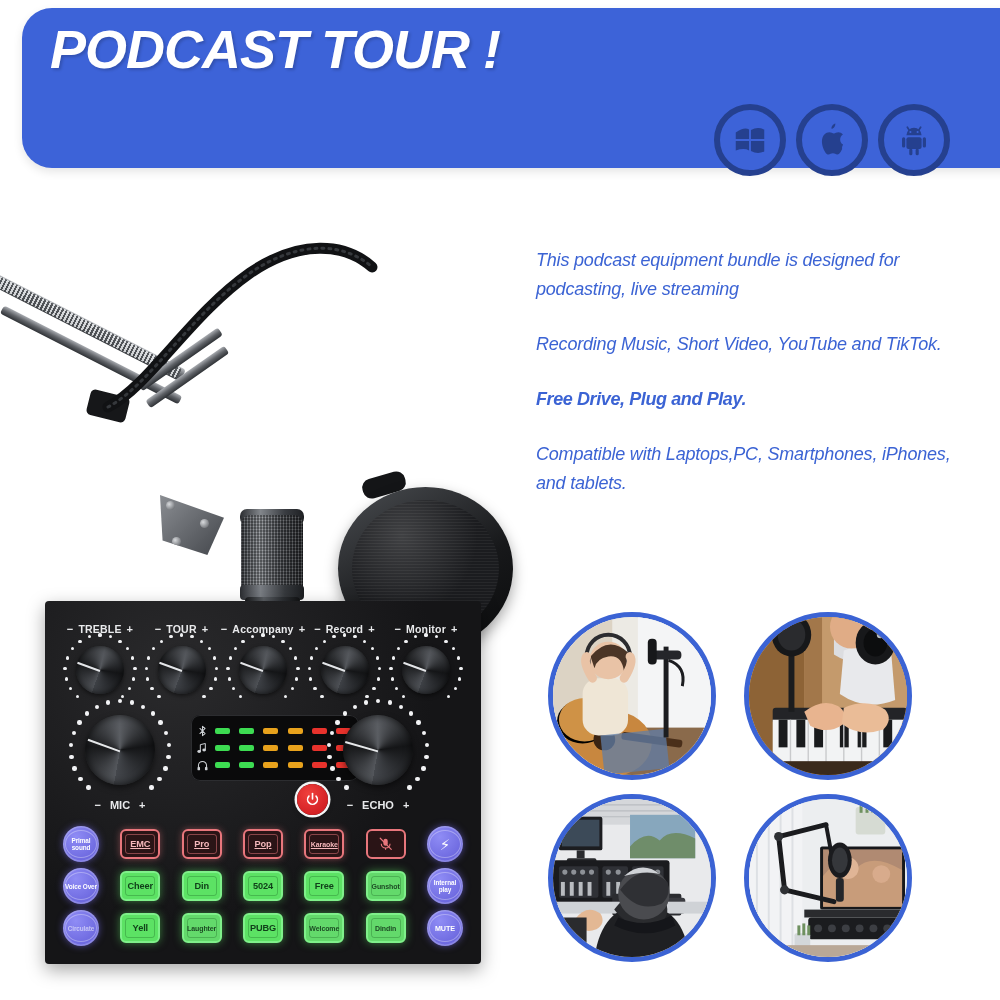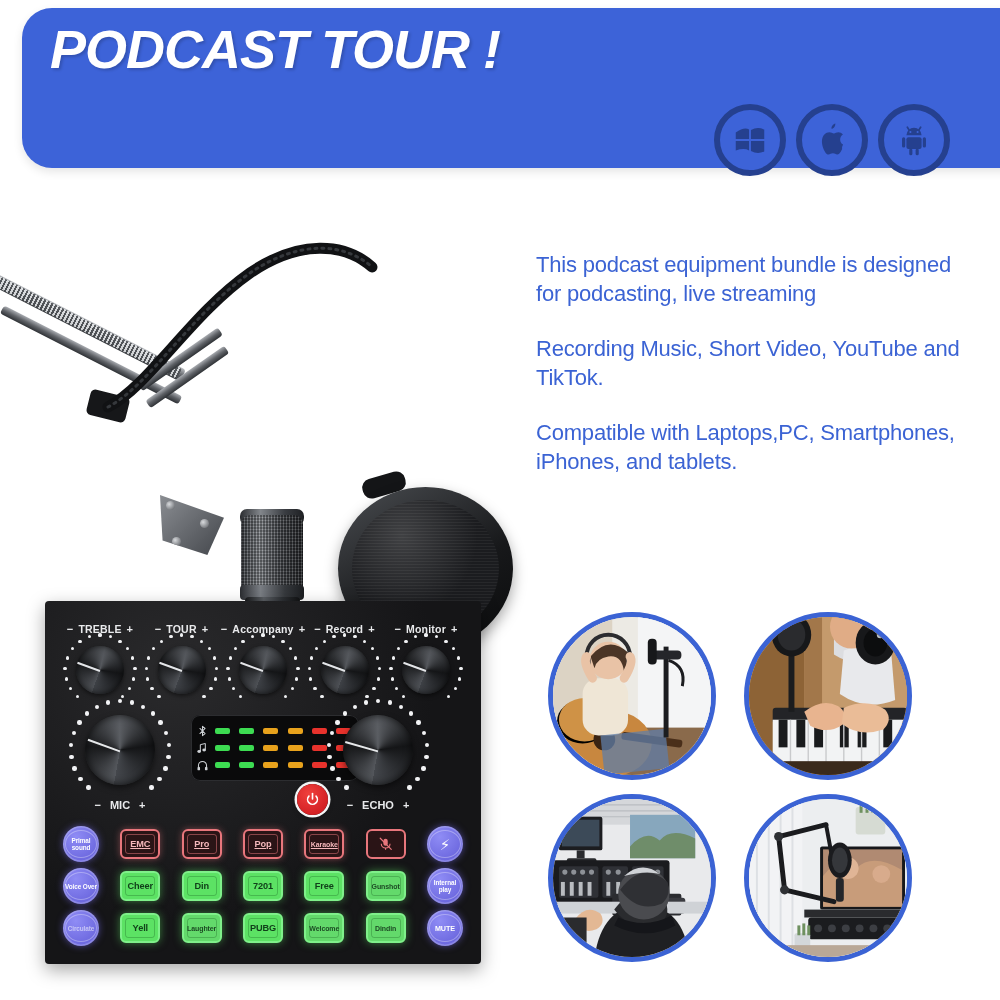--- a/index.html
+++ b/index.html
@@ -34,22 +34,23 @@
     box-sizing:border-box;
   }
   .os-badge svg{display:block;}
 
   
   #copy{
     position:absolute;left:536px;top:228px;width:432px;
     color:#3B63D4;
   }
   .para{
-    font-size:22px;line-height:29px;margin-bottom:26px;
+    font-size:18px;line-height:29px;margin-bottom:26px;
     letter-spacing:-.2px;
+    font-style:italic;
   }
   .para.bold{font-weight:bold;letter-spacing:-.4px;}
 
   
   #photo{
     position:absolute;left:0;top:195px;width:520px;height:420px;
   }
   
   .arm-spring{
     position:absolute;left:-6px;top:78px;width:212px;height:13px;
@@ -397,20 +398,21 @@
   <div class="mic-mount"></div>
   <div class="mic-knob"></div>
   <div class="mic-stem"></div>
   <div class="mic-plug"></div>
   <div class="mic-cable"></div>
 </div>
 
 <div id="copy">
   <p class="para">This podcast equipment bundle is designed for podcasting, live streaming</p>
   <p class="para">Recording Music, Short Video, YouTube and TikTok.</p>
+  <p class="para bold">Free Drive, Plug and Play.</p>
   <p class="para">Compatible with Laptops,PC, Smartphones, iPhones, and tablets.</p>
 </div>
 
 <div id="soundcard">
 
   <div class="knob-row">
 
     <div class="knob-cell">
       <div class="knob-label">
         <span class="sign">−</span>
@@ -721,21 +723,21 @@
         <span class="ring"></span>
         <span>Voice Over</span>
       </div>
       <div class="pad-sq green">
         <span>Cheer</span>
       </div>
       <div class="pad-sq green">
         <span>Din</span>
       </div>
       <div class="pad-sq green">
-        <span>7201</span>
+        <span>5024</span>
       </div>
       <div class="pad-sq green">
         <span>Free</span>
       </div>
       <div class="pad-sq green dim">
         <span>Gunshot</span>
       </div>
       <div class="pad-circle">
         <span class="ring"></span>
         <span>Internal play</span>

